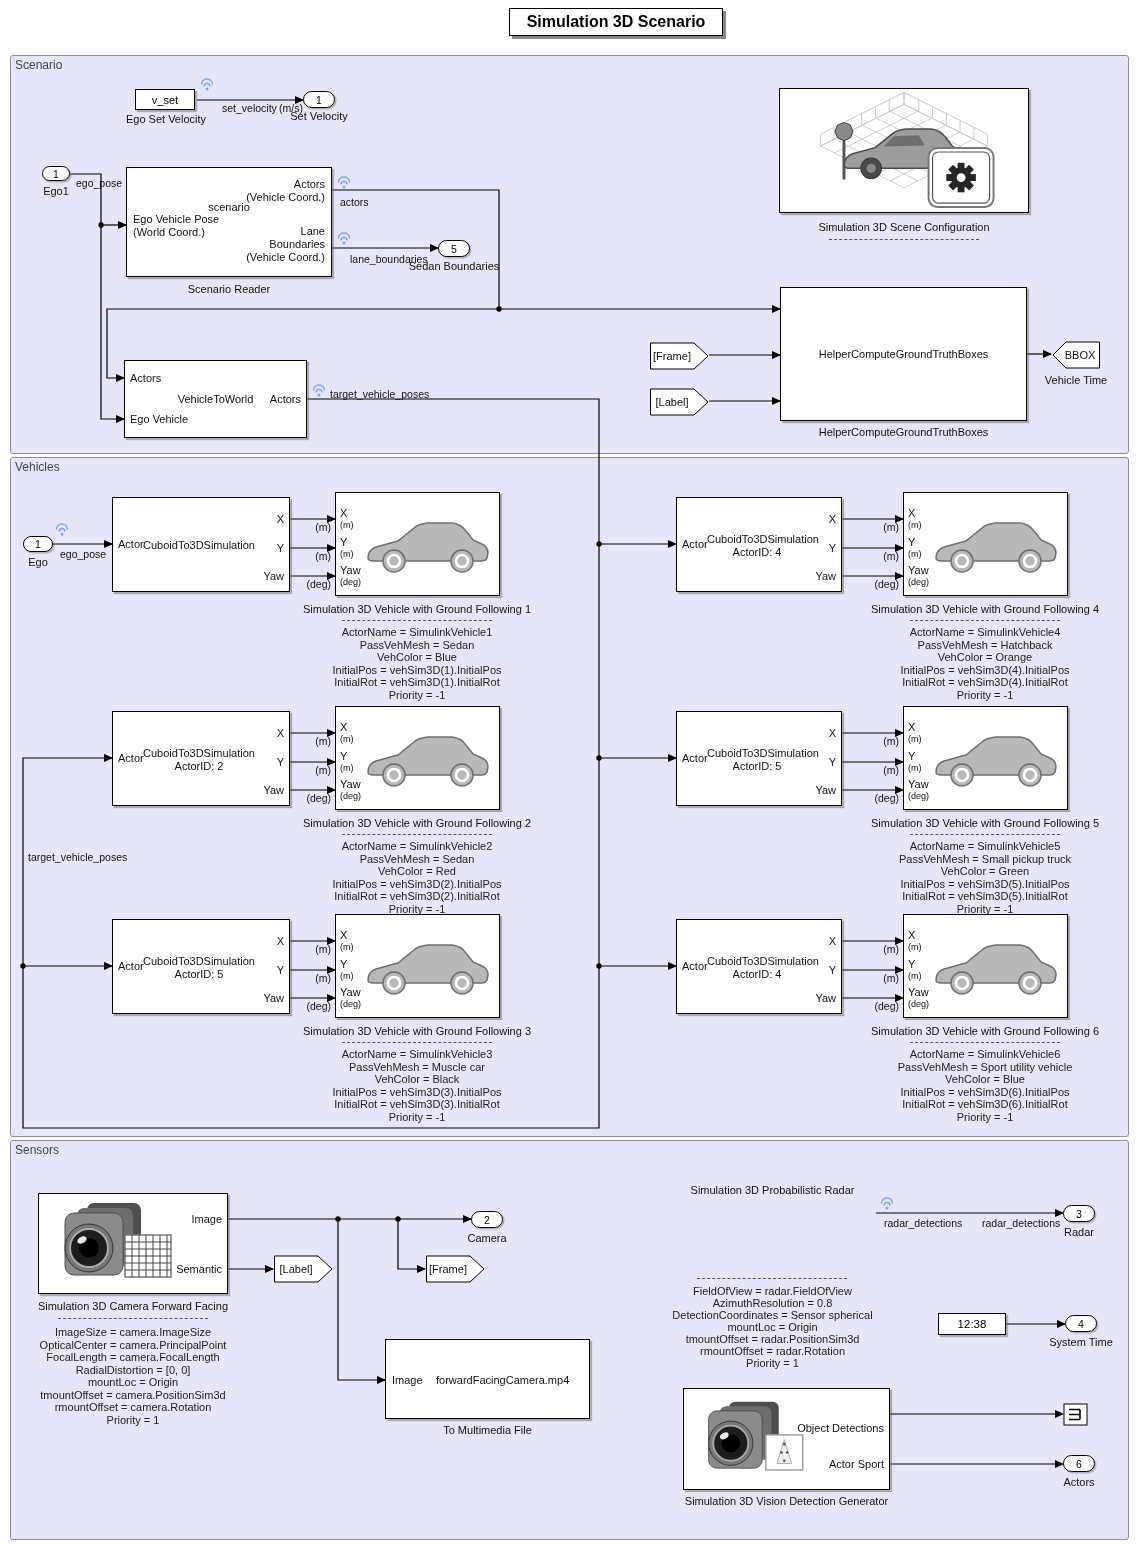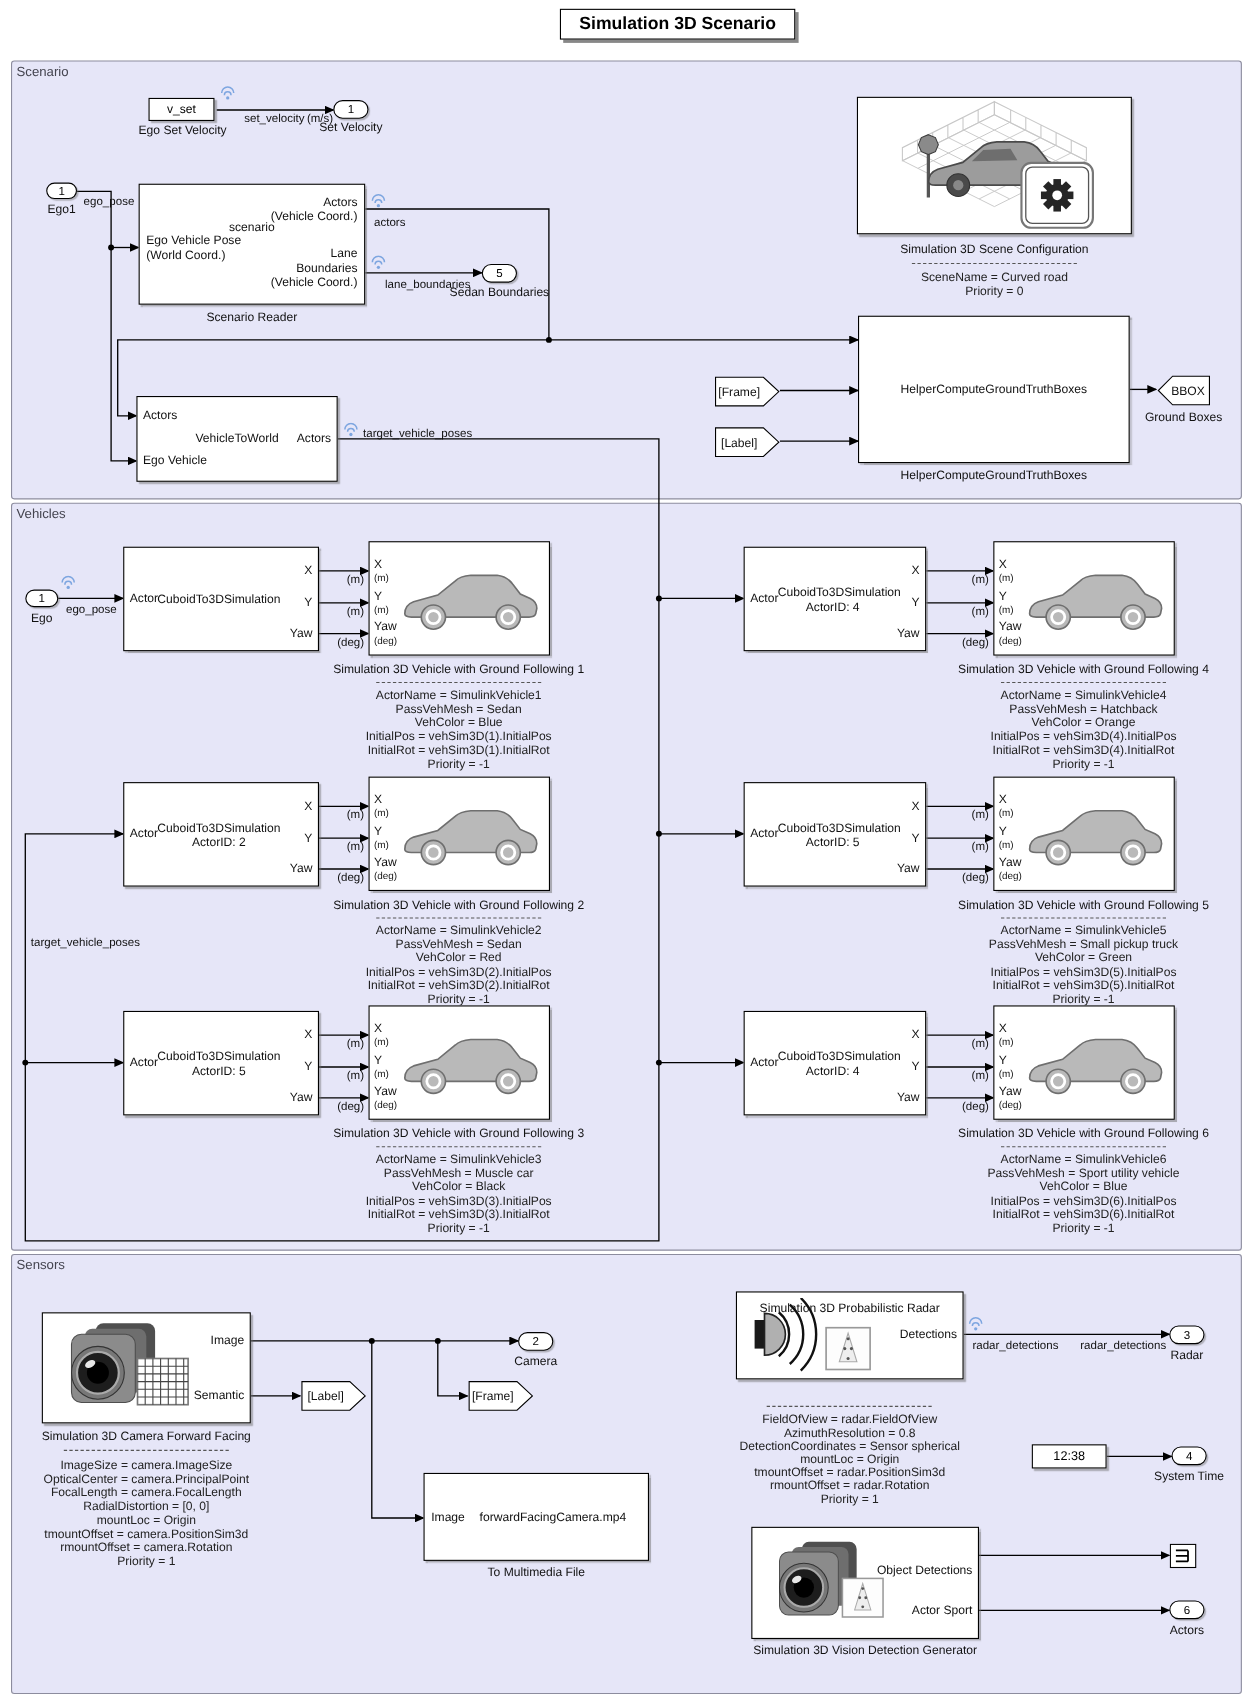--- a/index.html
+++ b/index.html
@@ -179,22 +179,20 @@
           <rect x="-3.5" y="-15" width="7" height="30" transform="rotate(90)"></rect>
           <rect x="-3.5" y="-15" width="7" height="30" transform="rotate(135)"></rect>
           <circle r="10.5"></circle>
           <circle r="4.5" fill="#fff"></circle>
         </g>
       </g>
     </svg>
   </div>
   <div class="lbl c" style="left:754px;top:221px;width:300px">Simulation 3D Scene Configuration</div>
   <div class="dash" style="left:829px;top:239px;width:150px"></div>
-  <div class="ann" style="left:754px;top:246px;width:300px">SceneName = Curved road
-Priority = 0</div>
 
   <div class="block" style="left:124px;top:360px;width:183px;height:78px">
     <div class="ptxt" style="left:5px;top:11px">Actors</div>
     <div class="ptxt" style="left:5px;top:52px">Ego Vehicle</div>
     <div class="ptxt c" style="left:0;right:0;top:32px">VehicleToWorld</div>
     <div class="ptxt r" style="right:5px;top:32px;width:60px">Actors</div>
   </div>
   <svg class="tag" style="left:311px;top:384px" width="16" height="13" viewBox="0 0 16 13">
       <path d="M2.5,6.5 A5.5,5.5 0 0 1 13.5,6.5 M5,8.5 A3,3 0 0 1 11,8.5" stroke="#7ea6e0" stroke-width="1.4" fill="none"></path>
       <circle cx="8" cy="11" r="1.5" fill="#7ea6e0"></circle>
@@ -210,21 +208,21 @@
       <text x="23" y="19" text-anchor="middle">[Label]</text>
     </svg>
   <div class="block" style="left:780px;top:287px;width:247px;height:134px;display:flex;align-items:center;justify-content:center">
     <span class="ptxt" style="position:static">HelperComputeGroundTruthBoxes</span>
   </div>
   <div class="lbl c" style="left:780px;top:426px;width:247px">HelperComputeGroundTruthBoxes</div>
   <svg class="tag" style="left:1051px;top:340px" width="50" height="30" viewBox="0 0 50 30">
       <path d="M48.5,2 H15 L2,15 L15,28 H48.5 Z" fill="#fff" stroke="#000"></path>
       <text x="29" y="19" text-anchor="middle">BBOX</text>
     </svg>
-  <div class="lbl c" style="left:1016px;top:374px;width:120px">Ground Boxes</div>
+  <div class="lbl c" style="left:1016px;top:374px;width:120px">Vehicle Time</div>
 
   <div class="oval" style="left:23px;top:536px;width:30px;height:16px">
       <span>1</span>
     </div>
   <svg class="tag" style="left:54px;top:523px" width="16" height="13" viewBox="0 0 16 13">
       <path d="M2.5,6.5 A5.5,5.5 0 0 1 13.5,6.5 M5,8.5 A3,3 0 0 1 11,8.5" stroke="#7ea6e0" stroke-width="1.4" fill="none"></path>
       <circle cx="8" cy="11" r="1.5" fill="#7ea6e0"></circle>
     </svg>
   <div class="lbl c" style="left:8px;top:556px;width:60px">Ego</div>
   <div class="sig" style="left:60px;top:548px">ego_pose</div>
@@ -501,36 +499,20 @@
       <span>2</span>
     </div>
   <div class="lbl c" style="left:439px;top:1232px;width:96px">Camera</div>
 
   <div class="block" style="left:385px;top:1339px;width:205px;height:80px">
     <div class="ptxt" style="left:6px;top:34px">Image</div>
     <div class="ptxt" style="left:50px;top:34px">forwardFacingCamera.mp4</div>
   </div>
   <div class="lbl c" style="left:385px;top:1424px;width:205px">To Multimedia File</div>
 
-  <div class="block" style="left:669px;top:1174px;width:207px;height:80px">
-    <svg width="145" height="70" viewBox="0 0 145 70" style="position:absolute;left:8px;top:5px">
-      <rect x="8" y="20" width="9" height="26" fill="#1a1a1a"></rect>
-      <path d="M17,14 A19,19 0 0 1 17,52 Z" fill="#b0b0b0" stroke="#222" stroke-width="1.5"></path>
-      <path d="M30,13 A26,26 0 0 1 30,53 M40,6 A36,36 0 0 1 40,60 M50,0 A46,46 0 0 1 50,66" stroke="#111" stroke-width="2.2" fill="none"></path>
-      <g>
-        <rect x="73" y="27" width="40" height="38" fill="#fdfdfd" stroke="#999" stroke-width="1.5"></rect>
-        <path d="M93,32 L85,58 L101,58 Z" fill="#eee" stroke="#aaa"></path>
-        <circle cx="93" cy="37" r="1.4" fill="#555"></circle>
-          <circle cx="90" cy="46" r="1.4" fill="#555"></circle>
-          <circle cx="96" cy="46" r="1.4" fill="#555"></circle>
-          <circle cx="93" cy="55" r="1.4" fill="#555"></circle>
-      </g>
-    </svg>
-    <div class="ptxt r" style="right:5px;top:32px;width:80px">Detections</div>
-  </div>
   <svg class="tag" style="left:879px;top:1197px" width="16" height="13" viewBox="0 0 16 13">
       <path d="M2.5,6.5 A5.5,5.5 0 0 1 13.5,6.5 M5,8.5 A3,3 0 0 1 11,8.5" stroke="#7ea6e0" stroke-width="1.4" fill="none"></path>
       <circle cx="8" cy="11" r="1.5" fill="#7ea6e0"></circle>
     </svg>
   <div class="sig" style="left:884px;top:1217px">radar_detections</div>
   <div class="sig" style="left:982px;top:1217px">radar_detections</div>
   <div class="lbl c" style="left:619px;top:1184px;width:307px">Simulation 3D Probabilistic Radar</div>
   <div class="dash" style="left:697px;top:1278px;width:150px"></div>
   <div class="ann" style="left:619px;top:1285px;width:307px;line-height:12px">FieldOfView = radar.FieldOfView
 AzimuthResolution = 0.8

